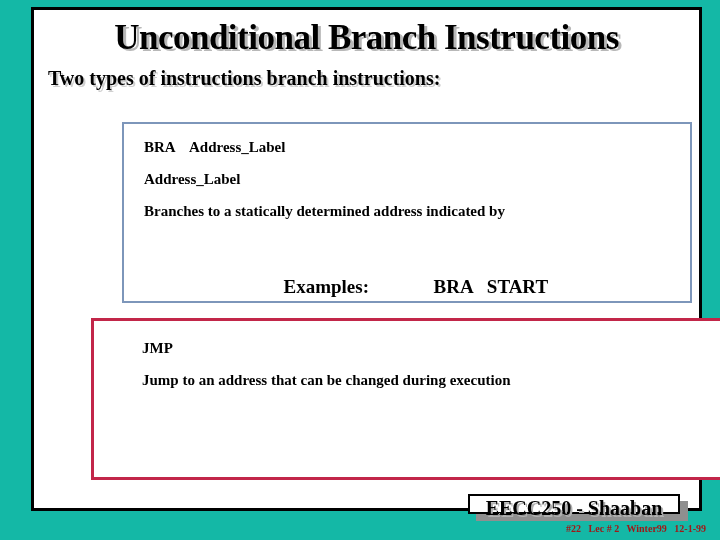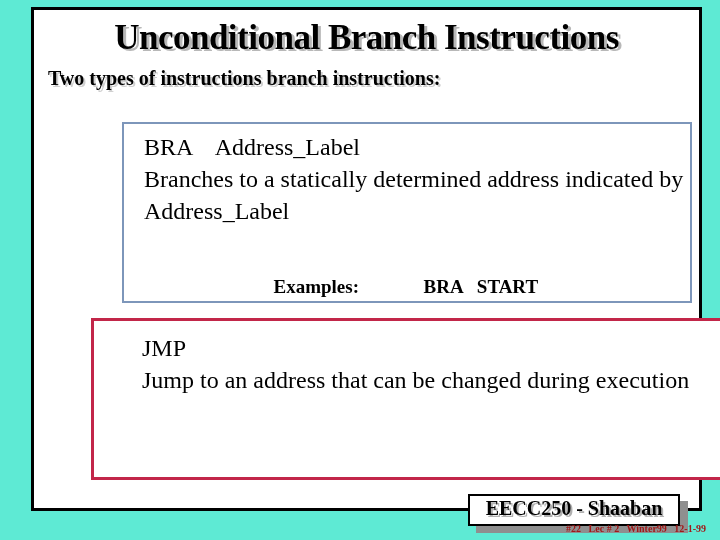--- a/index.html
+++ b/index.html
@@ -10,21 +10,21 @@
   }
   * { margin: 0; padding: 0; box-sizing: border-box; }
   body {
     background: #ffffff;
     font-family: "Liberation Serif", "DejaVu Serif", serif;
   }
   .slide {
     position: relative;
     width: 720px;
     height: 540px;
-    background: #5eead4;
+    background: #14b8a6;
     overflow: hidden;
   }
   .frame {
     position: absolute;
     left: 31px;
     top: 7px;
     width: 671px;
     height: 504px;
     border: 3px solid var(--frame);
     background: #ffffff;
@@ -66,42 +66,42 @@
   }
   .box-jmp {
     left: 57px;
     top: 308px;
     width: 704px;
     height: 162px;
     border: 3px solid var(--red);
     padding: 11px 0 0 48px;
   }
   .line {
-    font-size: 24px;
-    font-weight: normal;
+    font-size: 15px;
+    font-weight: bold;
     color: #000000;
     line-height: 32px;
     white-space: pre;
   }
   .examples { margin-top: 9px; padding-left: 82px; }
   .box-jmp .examples { margin-top: 14px; }
   .ex-row {
     font-size: 19px;
     font-weight: bold;
     color: #000000;
     line-height: 34px;
     white-space: pre;
   }
-  .ex-label { display: inline-block; width: 150px; }
+  .ex-label { display: inline-block; width: 150px; margin-left: 10px; }
   .badge {
     position: absolute;
     left: 468px;
     top: 494px;
     width: 212px;
-    height: 32px;
+    height: 20px;
     background: #ffffff;
     border: 2px solid #000000;
     box-shadow: 8px 7px 0 0 #8f8f8f;
     text-align: center;
     line-height: 24px;
     font-size: 20px;
     font-weight: bold;
     color: #000000;
     text-shadow: 2px 2px 0 #b0b0b0;
     z-index: 3;
@@ -123,22 +123,22 @@
 
 <div class="slide">
   <div class="frame">
 
     <h1 class="title">Unconditional Branch Instructions</h1>
 
     <div class="subtitle">Two types of instructions branch instructions:</div>
 
     <div class="box box-bra">
       <div class="line">BRA    Address_Label</div>
+      <div class="line">Address_Label</div>
       <div class="line">Branches to a statically determined address indicated by</div>
-      <div class="line">Address_Label</div>
       <div class="examples">
         <div class="ex-row">
           <span class="ex-label">Examples:</span><span>BRA   START</span>
         </div>
         <div class="ex-row">
           <span class="ex-label"></span><span>BRA   EXIT</span>
         </div>
       </div>
     </div>
 

